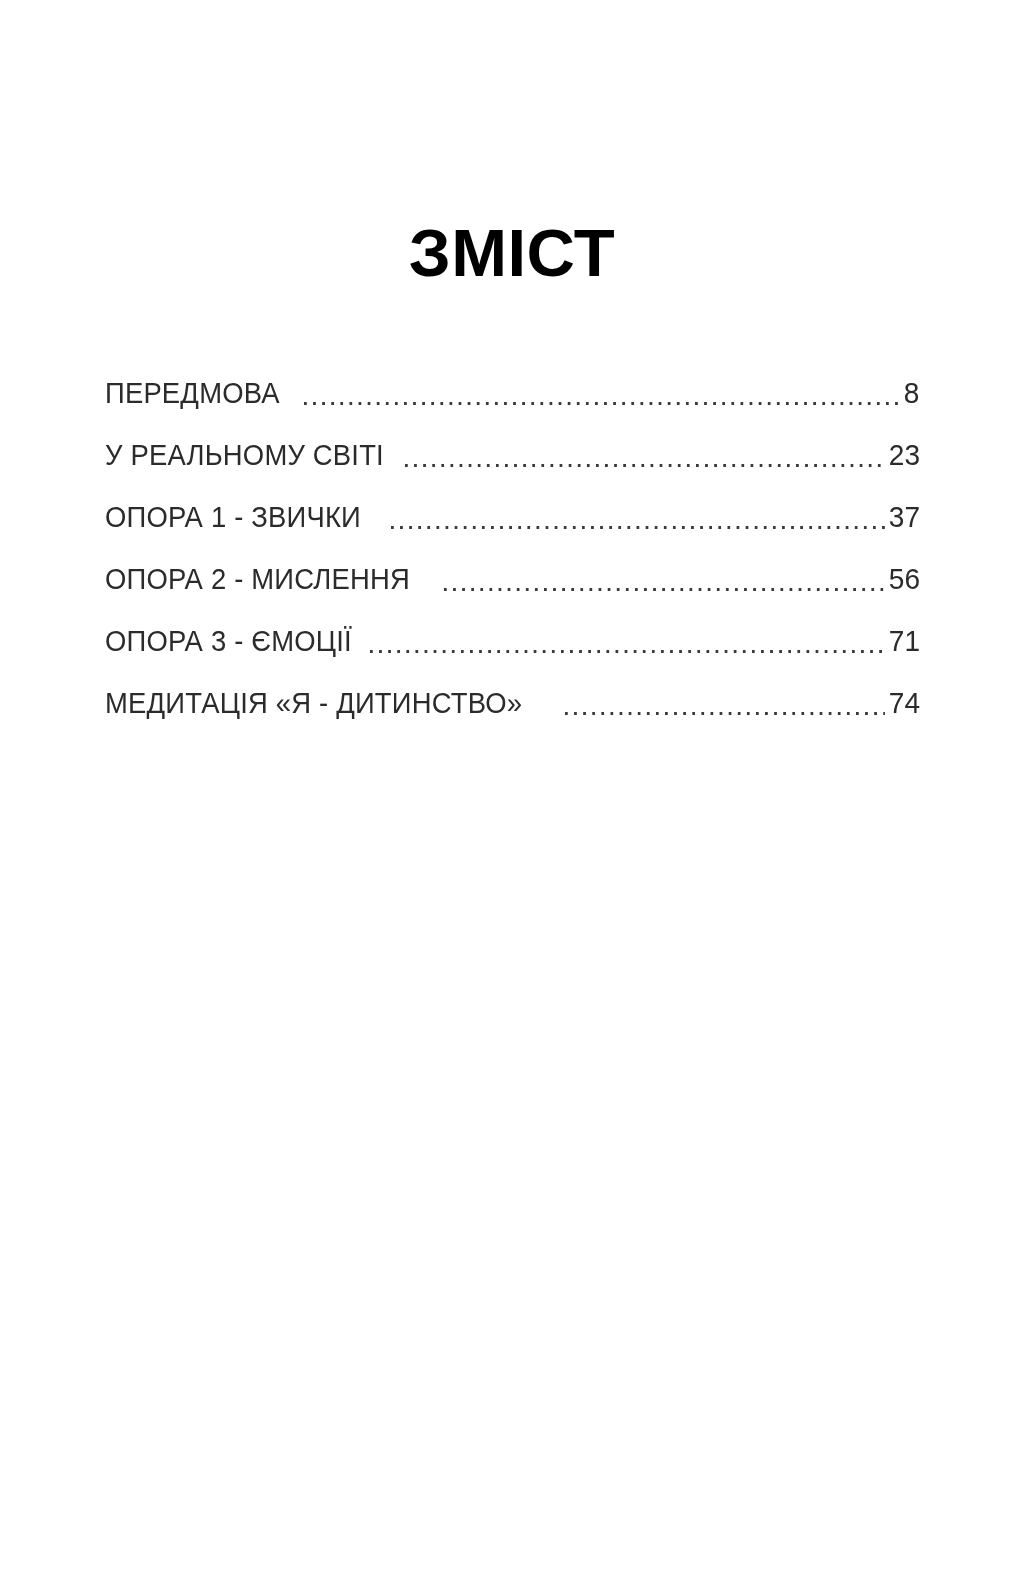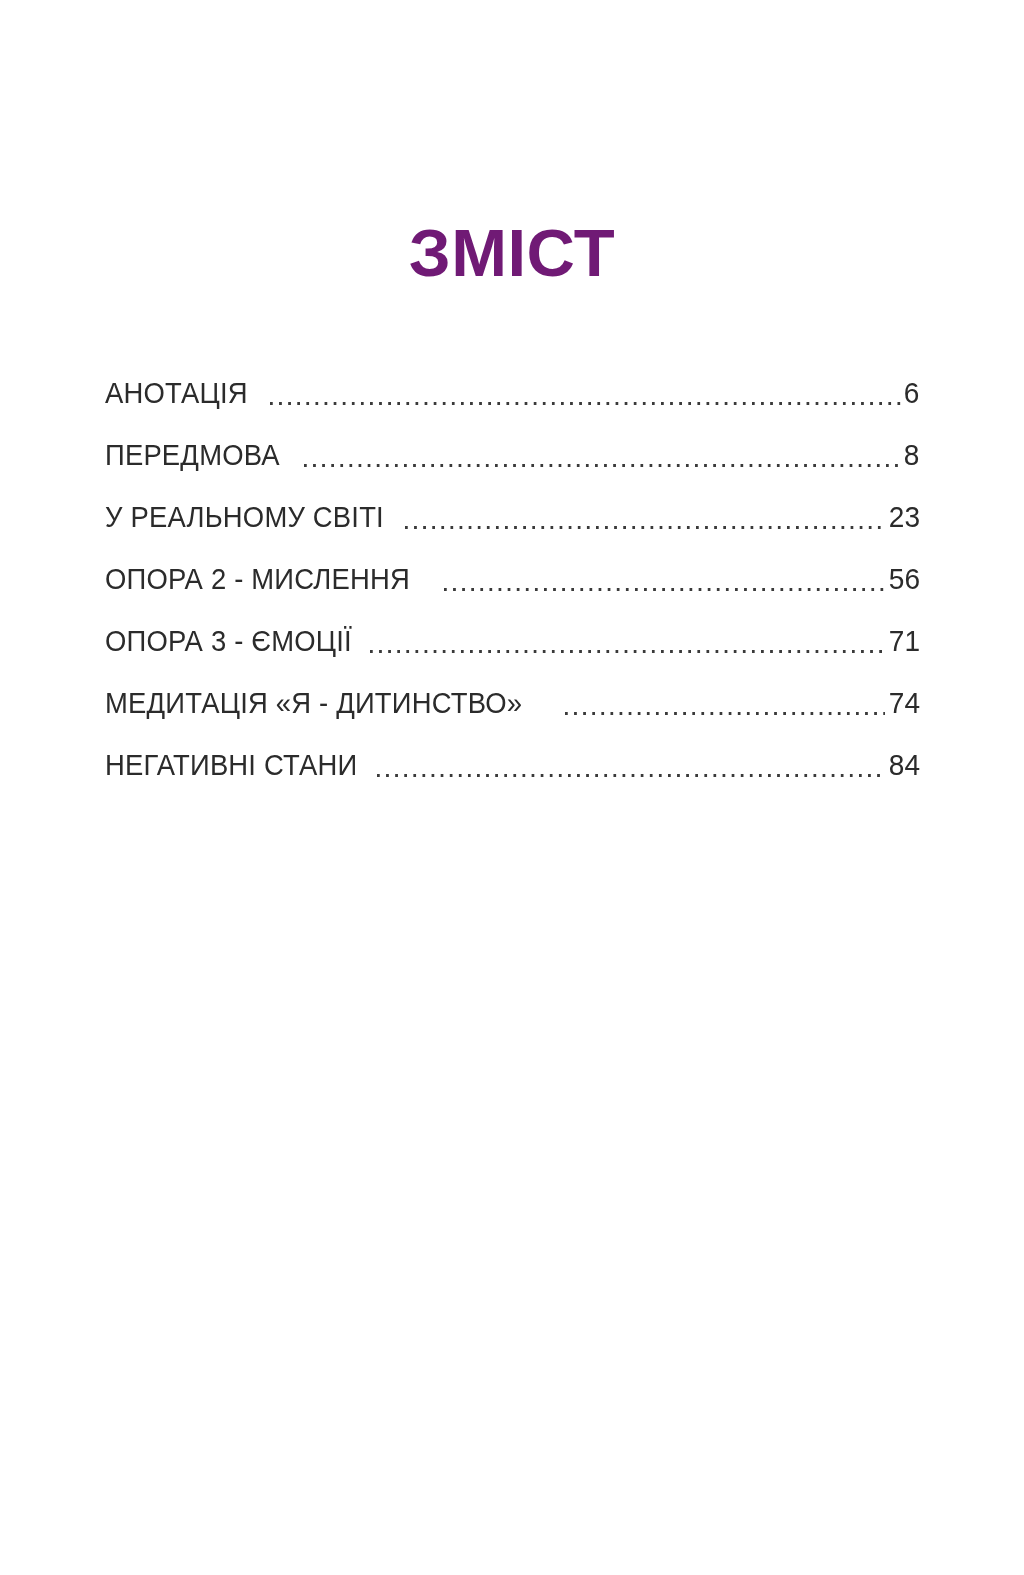--- a/index.html
+++ b/index.html
@@ -28,21 +28,21 @@
   .toc-title {
     position: absolute;
     top: 174px;
     left: 0;
     width: 1024px;
     text-align: center;
     font-size: 67px;
     font-weight: 700;
     letter-spacing: 0.5px;
     line-height: 1;
-    color: #701a75;
+    color: #000000;
     white-space: nowrap;
   }
 
   
   .toc-list {
     position: absolute;
     top: 349px;
     left: 105px;
     width: 815px;
   }
@@ -103,50 +103,45 @@
 </style>
 </head>
 <body>
 
 <div class="page">
 
   <h1 class="toc-title">ЗМІСТ</h1>
 
   <div class="toc-list">
 
-  <div class="toc-entry gapped">
-        <span class="entry-label">АНОТАЦІЯ</span>
-        <span class="entry-leader"></span>
-        <span class="entry-page">6</span>
-      </div>
       <div class="toc-entry gapped">
         <span class="entry-label">ПЕРЕДМОВА</span>
         <span class="entry-leader"></span>
         <span class="entry-page">8</span>
       </div>
       <div class="toc-entry">
         <span class="entry-label">У РЕАЛЬНОМУ СВІТІ</span>
         <span class="entry-leader"></span>
         <span class="entry-page">23</span>
+      </div>
+      <div class="toc-entry gapped">
+        <span class="entry-label">ОПОРА 1 - ЗВИЧКИ</span>
+        <span class="entry-leader"></span>
+        <span class="entry-page">37</span>
       </div>
       <div class="toc-entry gapped">
         <span class="entry-label">ОПОРА 2 - МИСЛЕННЯ</span>
         <span class="entry-leader"></span>
         <span class="entry-page">56</span>
       </div>
       <div class="toc-entry">
         <span class="entry-label">ОПОРА 3 - ЄМОЦІЇ</span>
         <span class="entry-leader"></span>
         <span class="entry-page">71</span>
       </div>
       <div class="toc-entry gapped">
         <span class="entry-label">МЕДИТАЦІЯ «Я - ДИТИНСТВО»</span>
         <span class="entry-leader"></span>
         <span class="entry-page">74</span>
       </div>
-      <div class="toc-entry">
-        <span class="entry-label">НЕГАТИВНІ СТАНИ</span>
-        <span class="entry-leader"></span>
-        <span class="entry-page">84</span>
-      </div>
     </div>
 
 </div>
 
 </body></html>

